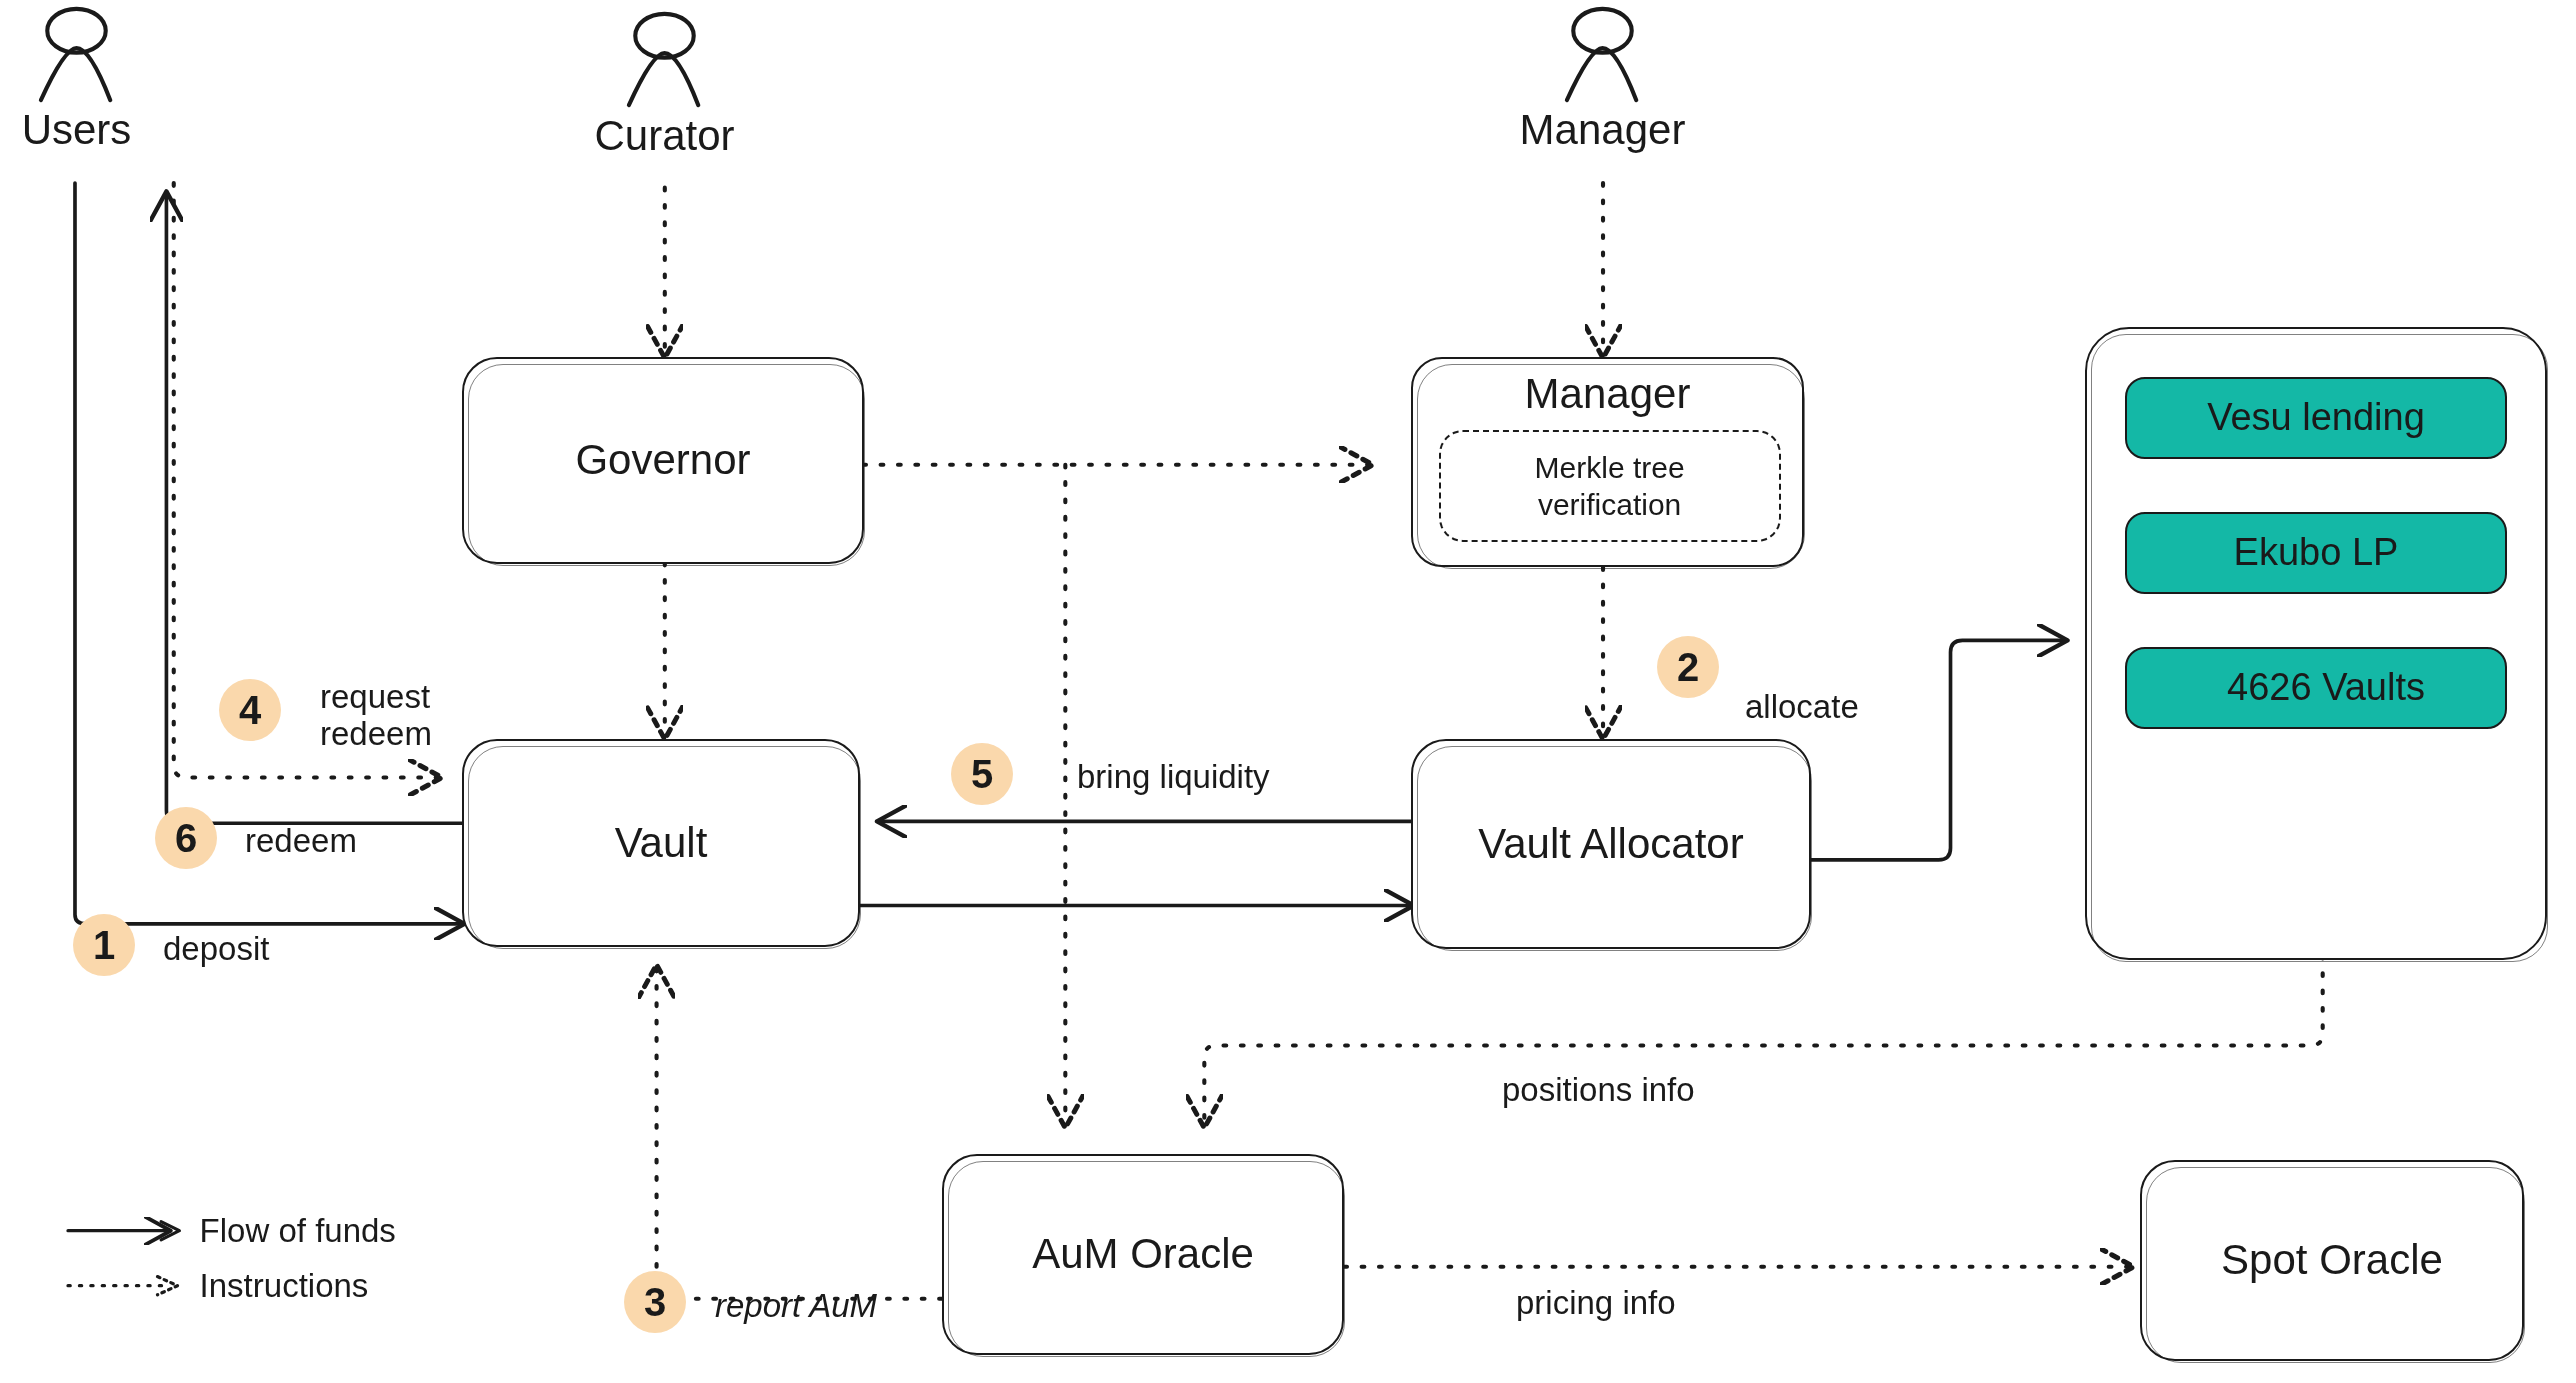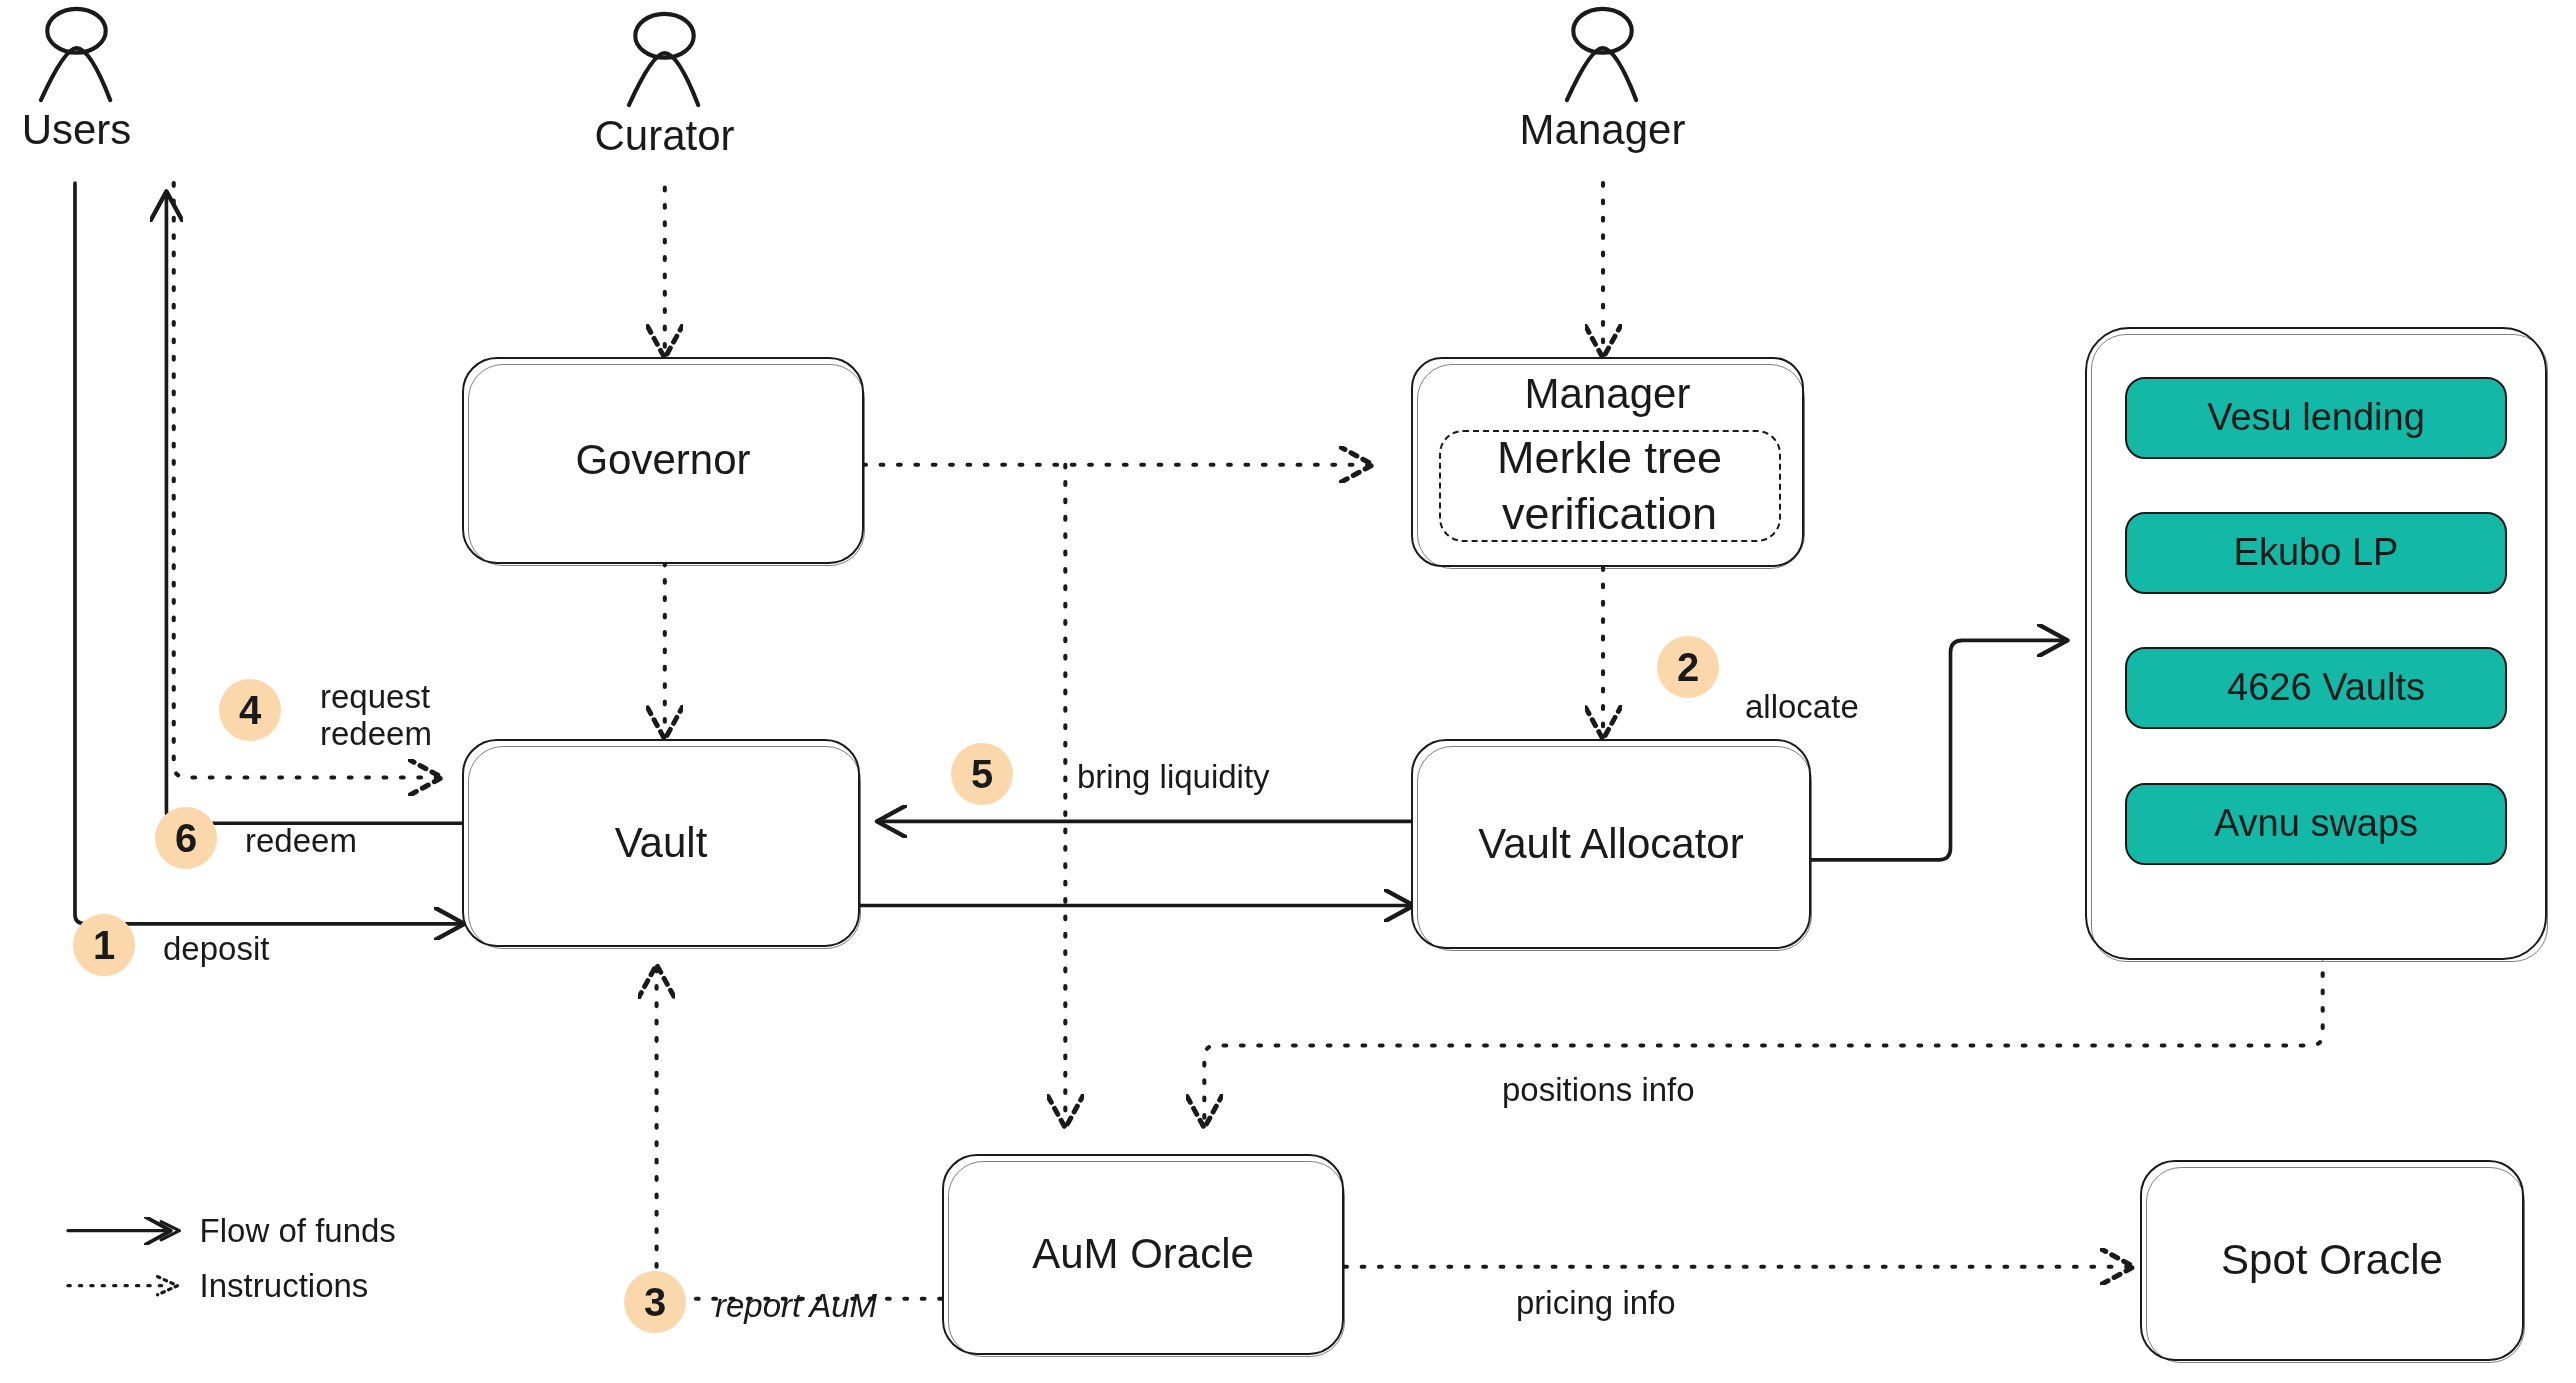--- a/index.html
+++ b/index.html
@@ -98,21 +98,21 @@
   
   .inner-dashed {
     position: absolute;
     box-sizing: border-box;
     border: 2.7px dashed #1a1a1a;
     border-radius: 24px;
     background: #ffffff;
     display: flex;
     align-items: center;
     justify-content: center;
-    font-size: 45px;
+    font-size: 30px;
     line-height: 1.25;
     text-align: center;
   }
 
   
   .protocol-item {
     position: absolute;
     box-sizing: border-box;
     border: 2.7px solid #1a1a1a;
     border-radius: 20px;
@@ -238,23 +238,20 @@
   <div class="node shadowed" style="left:2085px; top:327px; width:462px; height:633px; border-radius:44px; display:block;">
     <div class="protocol-item" style="left:38px; top:48px; width:382px; height:82px;">
       <span>Vesu lending</span>
     </div>
     <div class="protocol-item" style="left:38px; top:183px; width:382px; height:82px;">
       <span>Ekubo LP</span>
     </div>
     <div class="protocol-item" style="left:38px; top:318px; width:382px; height:82px;padding-left:20px;">
       <span>4626 Vaults</span>
     </div>
-    <div class="protocol-item" style="left:38px; top:454px; width:382px; height:82px;">
-      <span>Avnu swaps</span>
-    </div>
   </div>
 
   <div class="badge" style="left:73px; top:914px;">
     <span>1</span>
   </div>
   <div class="badge" style="left:1657px; top:636px;">
     <span>2</span>
   </div>
   <div class="badge" style="left:624px; top:1271px;">
     <span>3</span>

